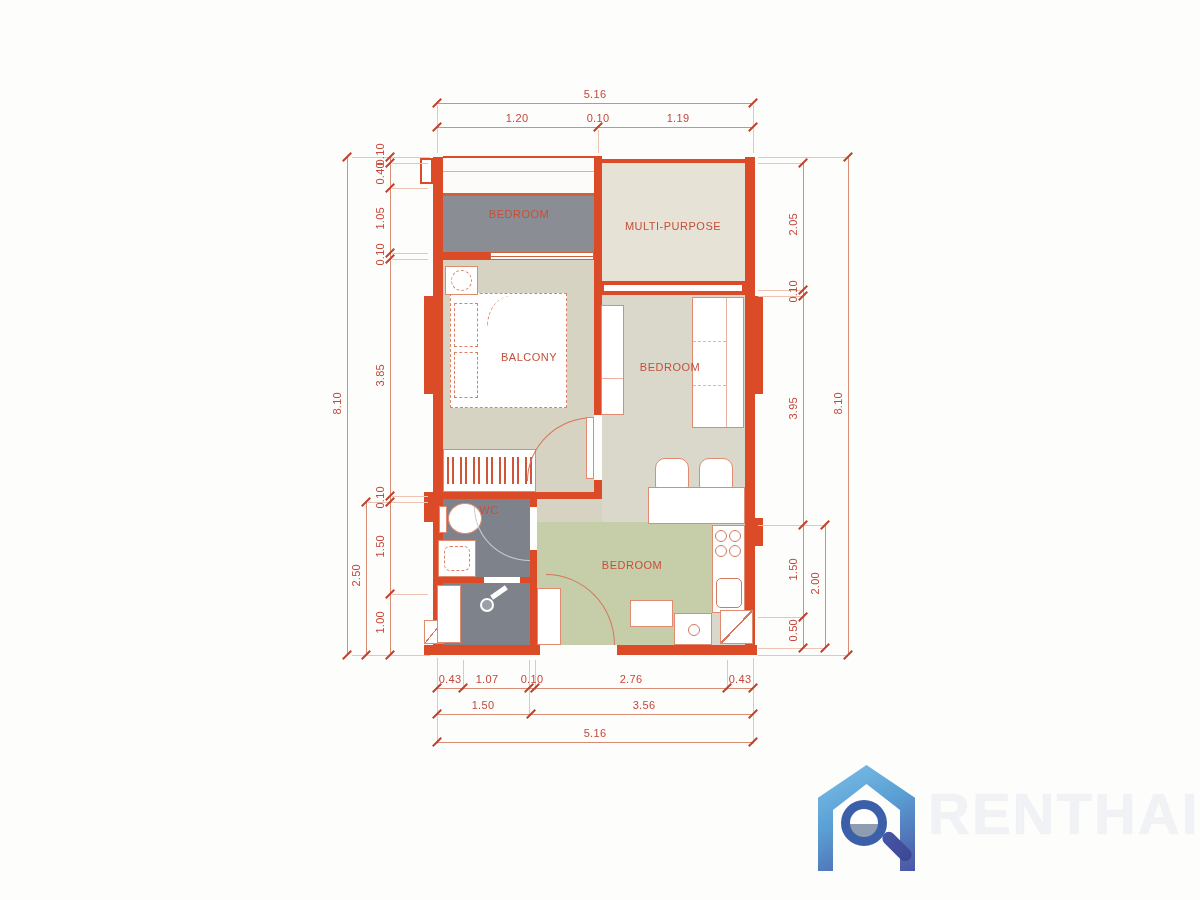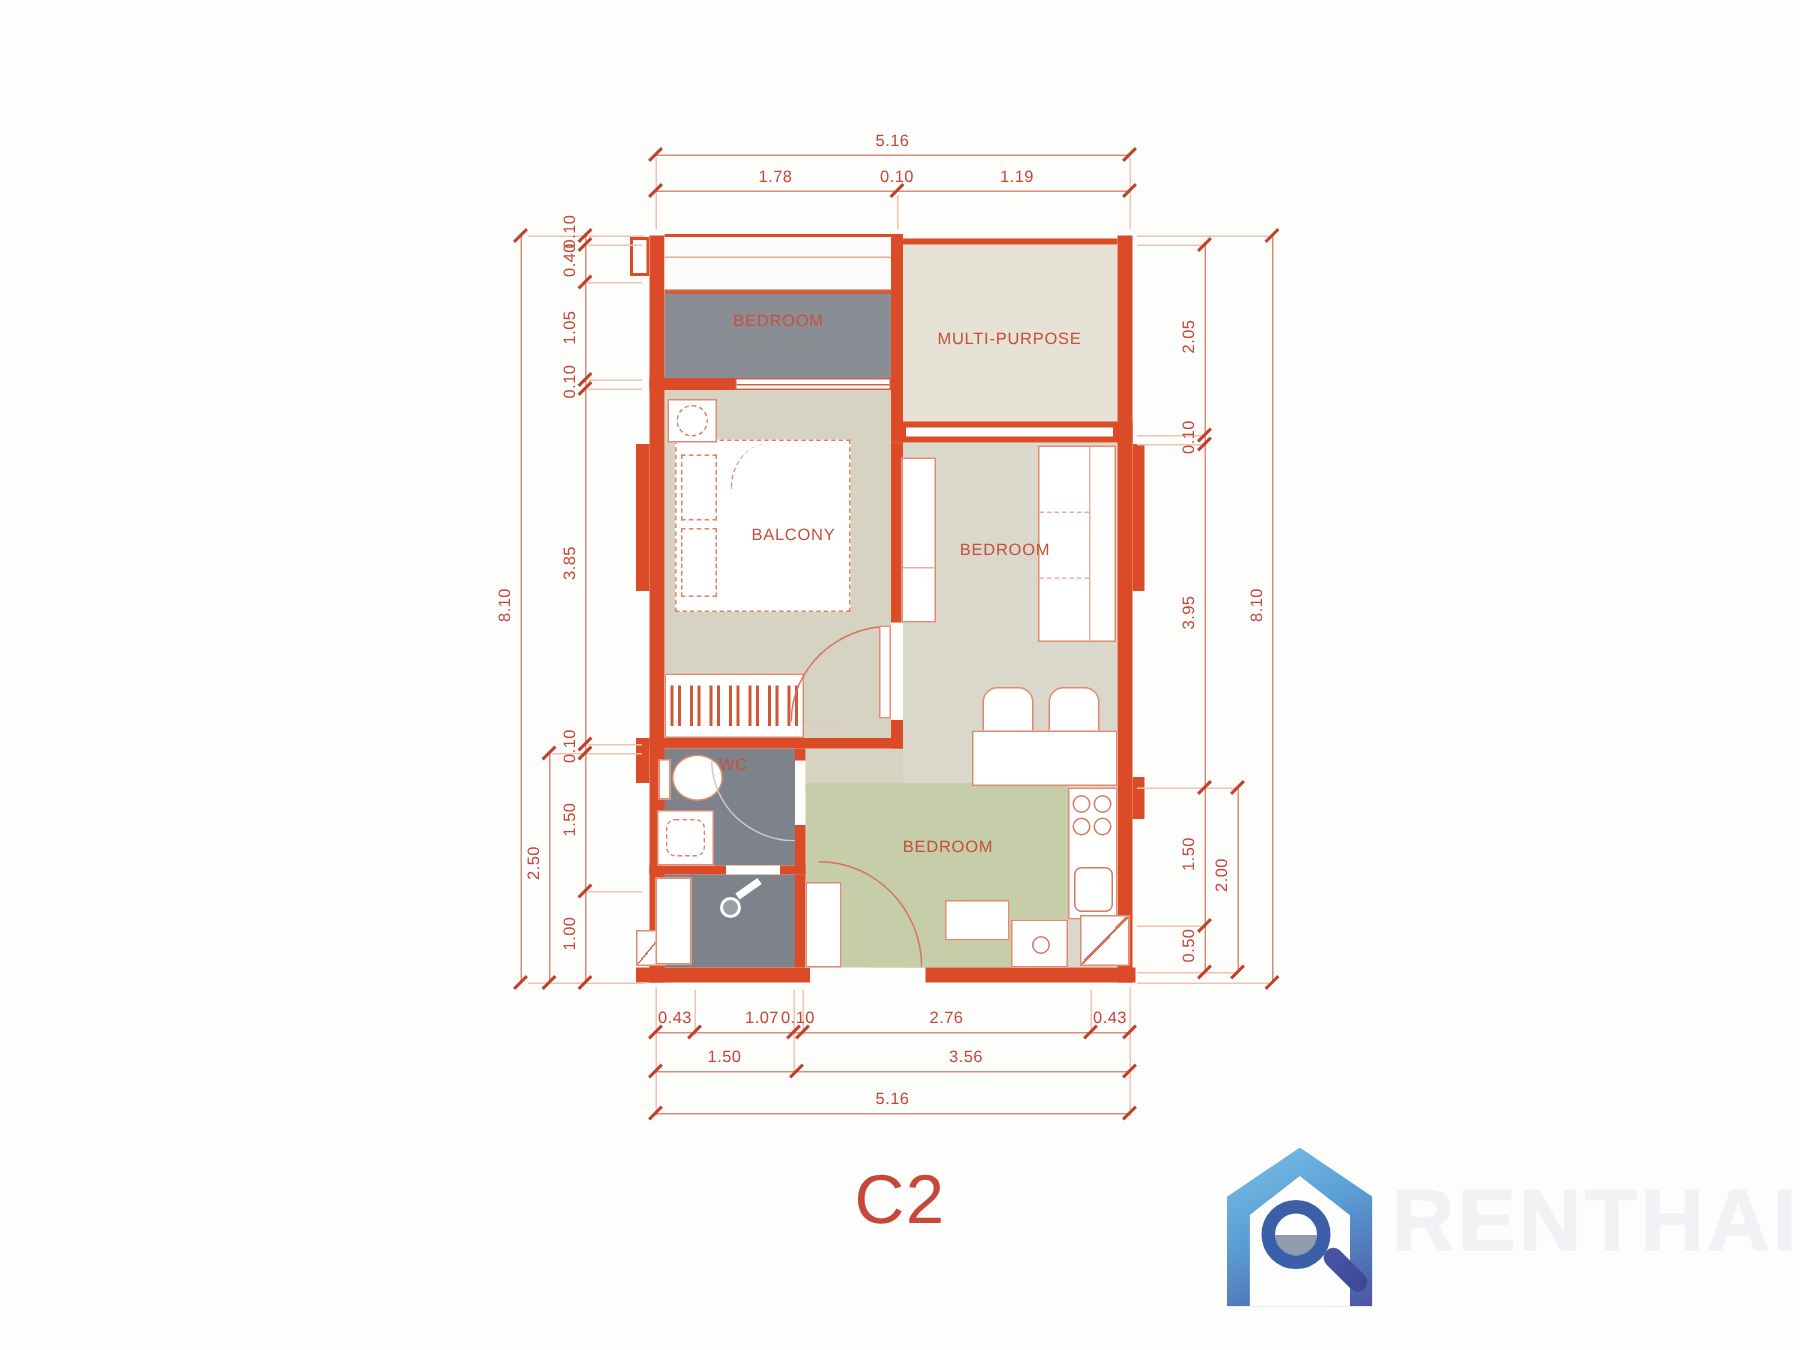--- a/index.html
+++ b/index.html
@@ -138,21 +138,21 @@
   <div class="ev" style="left:598px;top:130px;height:23px;"></div>
   <div class="ev" style="left:753px;top:105px;height:48px;"></div>
   <div class="dh" style="left:437px;top:103px;width:316px;"></div>
   <div class="tk" style="left:437px;top:103px;"></div>
   <div class="tk" style="left:753px;top:103px;"></div>
   <div class="hd" style="left:578px;top:88px;">5.16</div>
   <div class="dh" style="left:437px;top:127px;width:316px;"></div>
   <div class="tk" style="left:437px;top:127px;"></div>
   <div class="tk" style="left:598px;top:127px;"></div>
   <div class="tk" style="left:753px;top:127px;"></div>
-  <div class="hd" style="left:500px;top:112px;">1.78</div>
+  <div class="hd" style="left:500px;top:112px;">1.20</div>
   <div class="hd" style="left:581px;top:112px;">0.10</div>
   <div class="hd" style="left:661px;top:112px;">1.19</div>
 
   <div class="eh" style="left:352px;top:157px;width:78px;"></div>
   <div class="eh" style="left:392px;top:163px;width:36px;"></div>
   <div class="eh" style="left:392px;top:188px;width:36px;"></div>
   <div class="eh" style="left:392px;top:253px;width:36px;"></div>
   <div class="eh" style="left:392px;top:259px;width:36px;"></div>
   <div class="eh" style="left:392px;top:496px;width:36px;"></div>
   <div class="eh" style="left:368px;top:502px;width:60px;"></div>
@@ -228,38 +228,37 @@
   <div class="ev" style="left:753px;top:658px;height:86px;"></div>
 
   <div class="dh" style="left:437px;top:688px;width:316px;"></div>
   <div class="tk" style="left:437px;top:688px;"></div>
   <div class="tk" style="left:463px;top:688px;"></div>
   <div class="tk" style="left:529px;top:688px;"></div>
   <div class="tk" style="left:535px;top:688px;"></div>
   <div class="tk" style="left:727px;top:688px;"></div>
   <div class="tk" style="left:753px;top:688px;"></div>
   <div class="hd" style="left:433px;top:673px;">0.43</div>
-  <div class="hd" style="left:491px;top:673px;">1.07</div>
+  <div class="hd" style="left:470px;top:673px;">1.07</div>
   <div class="hd" style="left:515px;top:673px;">0.10</div>
   <div class="hd" style="left:614px;top:673px;">2.76</div>
   <div class="hd" style="left:723px;top:673px;">0.43</div>
 
   <div class="dh" style="left:437px;top:714px;width:316px;"></div>
   <div class="tk" style="left:437px;top:714px;"></div>
   <div class="tk" style="left:531px;top:714px;"></div>
   <div class="tk" style="left:753px;top:714px;"></div>
   <div class="hd" style="left:466px;top:699px;">1.50</div>
   <div class="hd" style="left:627px;top:699px;">3.56</div>
 
   <div class="dh" style="left:437px;top:742px;width:316px;"></div>
   <div class="tk" style="left:437px;top:742px;"></div>
   <div class="tk" style="left:753px;top:742px;"></div>
   <div class="hd" style="left:578px;top:727px;">5.16</div>
 
-  <div style="position:absolute;left:555px;top:772px;width:90px;text-align:center;font-size:46px;color:#c8473b;letter-spacing:1px;">C2</div>
 
   <div style="position:absolute;left:815px;top:760px;width:380px;height:120px;">
     <div style="position:absolute;left:3px;top:5px;width:97px;height:106px;
          background:linear-gradient(155deg,#7cc0e8 0%,#5a9fd4 45%,#4b55a3 100%);
          clip-path:polygon(50% 0,100% 31%,100% 100%,0 100%,0 31%);">
       <div style="position:absolute;left:15px;top:19px;width:67px;height:87px;background:#fdfdfc;
            clip-path:polygon(50% 0,100% 30%,100% 100%,0 100%,0 30%);"></div>
     </div>
     <div style="position:absolute;left:26px;top:40px;width:46px;height:46px;
          border:9px solid #3b5fa8;border-radius:50%;box-sizing:border-box;

